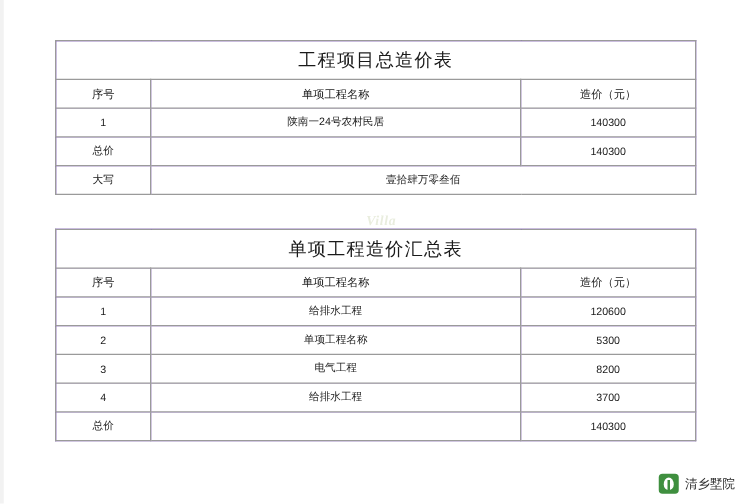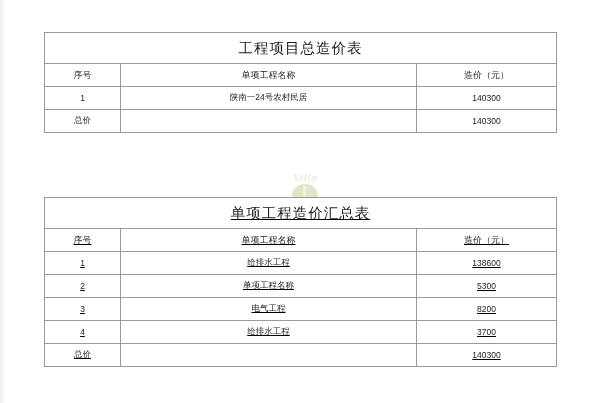--- a/index.html
+++ b/index.html
@@ -96,23 +96,22 @@
 
   
   #table-total {
     left: 44px;
     top: 32px;
     width: 512px;
   }
   
   #table-summary {
     left: 44px;
-    top: 197px;
+    top: 183px;
     width: 512px;
-    text-decoration: underline;
   }
 
   
   .footer {
     position: absolute;
     right: 12px;
     bottom: 8px;
     display: flex;
     align-items: center;
     gap: 5px;
@@ -183,20 +182,24 @@
       <tr class="t-row">
         <td>1</td>
         <td>陕南一24号农村民居</td>
         <td>140300</td>
       </tr>
       <tr class="t-row">
         <td>总价</td>
         <td></td>
         <td>140300</td>
       </tr>
+      <tr class="t-row">
+        <td>大写</td>
+        <td colspan="2">壹拾肆万零叁佰</td>
+      </tr>
     </tbody>
   </table>
 
   <table class="doc-table" id="table-summary">
     <colgroup>
       <col style="width:76px">
       <col style="width:296px">
       <col style="width:140px">
     </colgroup>
     <tbody>
@@ -204,21 +207,21 @@
         <td class="t-title" colspan="3">单项工程造价汇总表</td>
       </tr>
       <tr class="t-head">
         <td>序号</td>
         <td>单项工程名称</td>
         <td>造价（元）</td>
       </tr>
       <tr class="t-row">
         <td>1</td>
         <td>给排水工程</td>
-        <td>138600</td>
+        <td>120600</td>
       </tr>
       <tr class="t-row">
         <td>2</td>
         <td>单项工程名称</td>
         <td>5300</td>
       </tr>
       <tr class="t-row">
         <td>3</td>
         <td>电气工程</td>
         <td>8200</td>
@@ -229,14 +232,18 @@
         <td>3700</td>
       </tr>
       <tr class="t-row">
         <td>总价</td>
         <td></td>
         <td>140300</td>
       </tr>
     </tbody>
   </table>
 
+  <div class="footer">
+    <span class="logo"></span>
+    <span class="acct">清乡墅院</span>
+  </div>
 
 </div>
 
 </body></html>

